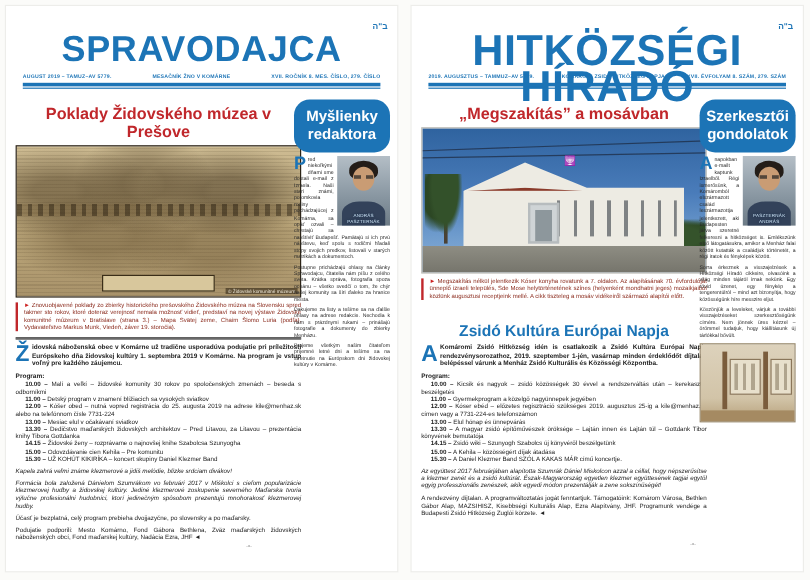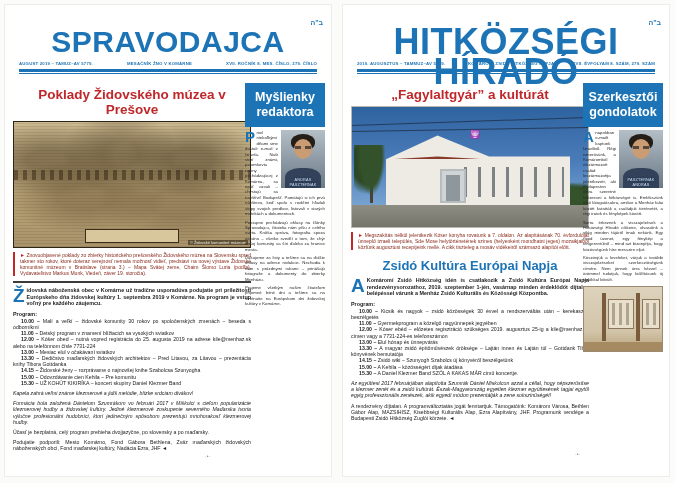--- a/index.html
+++ b/index.html
@@ -13,21 +13,21 @@
   .masthead{position:absolute;top:22px;left:0;right:0;margin:0;text-align:center;color:#1c74b6;
     font-size:30px;font-weight:bold;letter-spacing:.5px;line-height:30px;}
   .subrow{position:absolute;top:56px;left:14px;right:14px;display:flex;justify-content:space-between;
     color:#1c74b6;font-size:4.3px;font-weight:bold;text-transform:uppercase;letter-spacing:.2px;}
   .rule1{position:absolute;top:64px;left:14px;right:14px;height:2.5px;background:#1c74b6;}
   .rule2{position:absolute;top:68px;left:14px;right:14px;height:1px;background:#1c74b6;}
   .col-main{position:absolute;top:78px;left:8px;width:238px;}
   .col-side{position:absolute;top:78px;right:6px;width:80px;}
   .headline{color:#c0272b;font-size:13.5px;font-weight:bold;text-align:center;line-height:15px;margin:4px 0 4px 0;}
   .bluebox{background:#1c74b6;color:#fff;text-align:center;font-weight:bold;font-size:12.5px;line-height:15px;
-    padding:7px 2px;}
+    padding:7px 2px;border-radius:13px;}
   
   .map{position:relative;height:127px;border:1px solid #2c2417;
     background:
       radial-gradient(ellipse at 15% 30%, rgba(74,58,34,.5) 0 8%, transparent 30%),
       radial-gradient(ellipse at 45% 25%, rgba(74,58,34,.45) 0 10%, transparent 32%),
       radial-gradient(ellipse at 75% 30%, rgba(64,50,30,.5) 0 9%, transparent 30%),
       radial-gradient(ellipse at 30% 60%, rgba(90,70,40,.4) 0 12%, transparent 35%),
       radial-gradient(ellipse at 70% 65%, rgba(90,70,40,.35) 0 12%, transparent 35%),
       repeating-linear-gradient(0deg, rgba(60,45,25,.12) 0 1px, transparent 1px 3px),
       linear-gradient(180deg,#cdbb92 0%,#c2ae82 35%,#b7a276 70%,#a8926a 100%);}
@@ -169,35 +169,35 @@
     <h1 class="masthead" style="font-size:36px;">HITKÖZSÉGI HÍRADÓ</h1>
     <div class="subrow">
       <span>2019. augusztus – Tammuz–Av 5779.</span>
       <span>A Komáromi Zsidó Hitközség lapja</span>
       <span>XVII. évfolyam 8. szám, 279. szám</span>
     </div>
     <div class="rule1"></div>
     <div class="rule2"></div>
 
     <div class="col-main">
-      <h2 class="headline">„Fagylaltgyár” a kultúrát</h2>
+      <h2 class="headline">„Megszakítás” a mosávban</h2>
       <div class="photo">
         <div class="wire"></div>
         <div class="wire wire2"></div>
         <div class="trees"></div>
         <div class="palm"></div>
         <div class="building"></div>
         <div class="roofline"></div>
         <div class="windows"></div>
         <div class="door"></div>
         <div class="menorah">🕎</div>
         <div class="ground"></div>
       </div>
       <p class="caption"><span class="mk">►</span><span> Megszakítás nélkül jelentkezik Kóser konyha rovatunk a 7. oldalon. Az alapításának 70. évfordulóját ünneplő izraeli település, Sde Mose helytörténetének színes (helyenként mondhatni jeges) mozaikjaiból közlünk augusztusi receptjeink mellé. A cikk tiszteleg a mosáv vidékeiről származó alapítói előtt.</span></p>
-      <h2 class="sechead" style="margin-top:8px;">Zsidó Kultúra Európai Napja</h2>
+      <h2 class="sechead" style="margin-top:18px;">Zsidó Kultúra Európai Napja</h2>
       <p class="lead"><span class="dropcap">A</span><span> Komáromi Zsidó Hitközség idén is csatlakozik a Zsidó Kultúra Európai Napja rendezvénysorozathoz, 2019. szeptember 1-jén, vasárnap minden érdeklődőt díjtalan belépéssel várunk a Menház Zsidó Kulturális és Közösségi Központba.</span></p>
       <div class="plabel">Program:</div>
       <div class="plist">
           <div class="pline"><b>10.00 –</b> Kicsik és nagyok – zsidó közösségek 30 évvel a rendszerváltás után – kerekasztal beszélgetés</div>
           <div class="pline"><b>11.00 –</b> Gyermekprogram a közelgő nagyünnepek jegyében</div>
           <div class="pline"><b>12.00 –</b> Kóser ebéd – előzetes regisztráció szükséges 2019. augusztus 25-ig a kile@menhaz.sk címen vagy a 7731-224-es telefonszámon</div>
           <div class="pline"><b>13.00 –</b> Elul hónap és ünnepvárás</div>
           <div class="pline"><b>13.30 –</b> A magyar zsidó építőművészek öröksége – Lajtán innen és Lajtán túl – Gottdank Tibor könyvének bemutatója</div>
           <div class="pline"><b>14.15 –</b> Zsidó wiki – Szunyogh Szabolcs új könyvéről beszélgetünk</div>
           <div class="pline"><b>15.00 –</b> A Kehila – közösségért díjak átadása</div>

